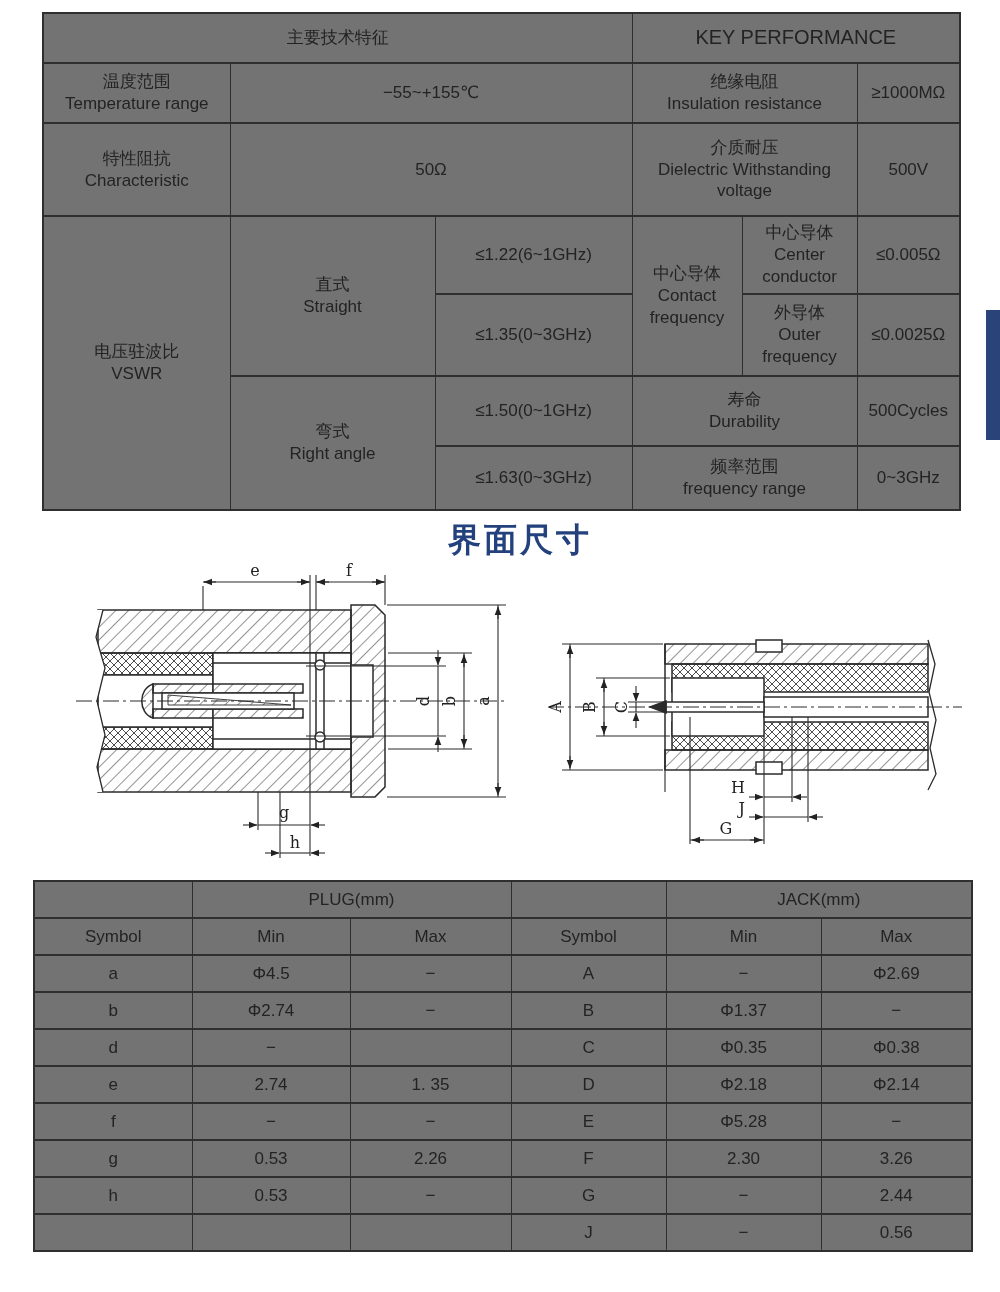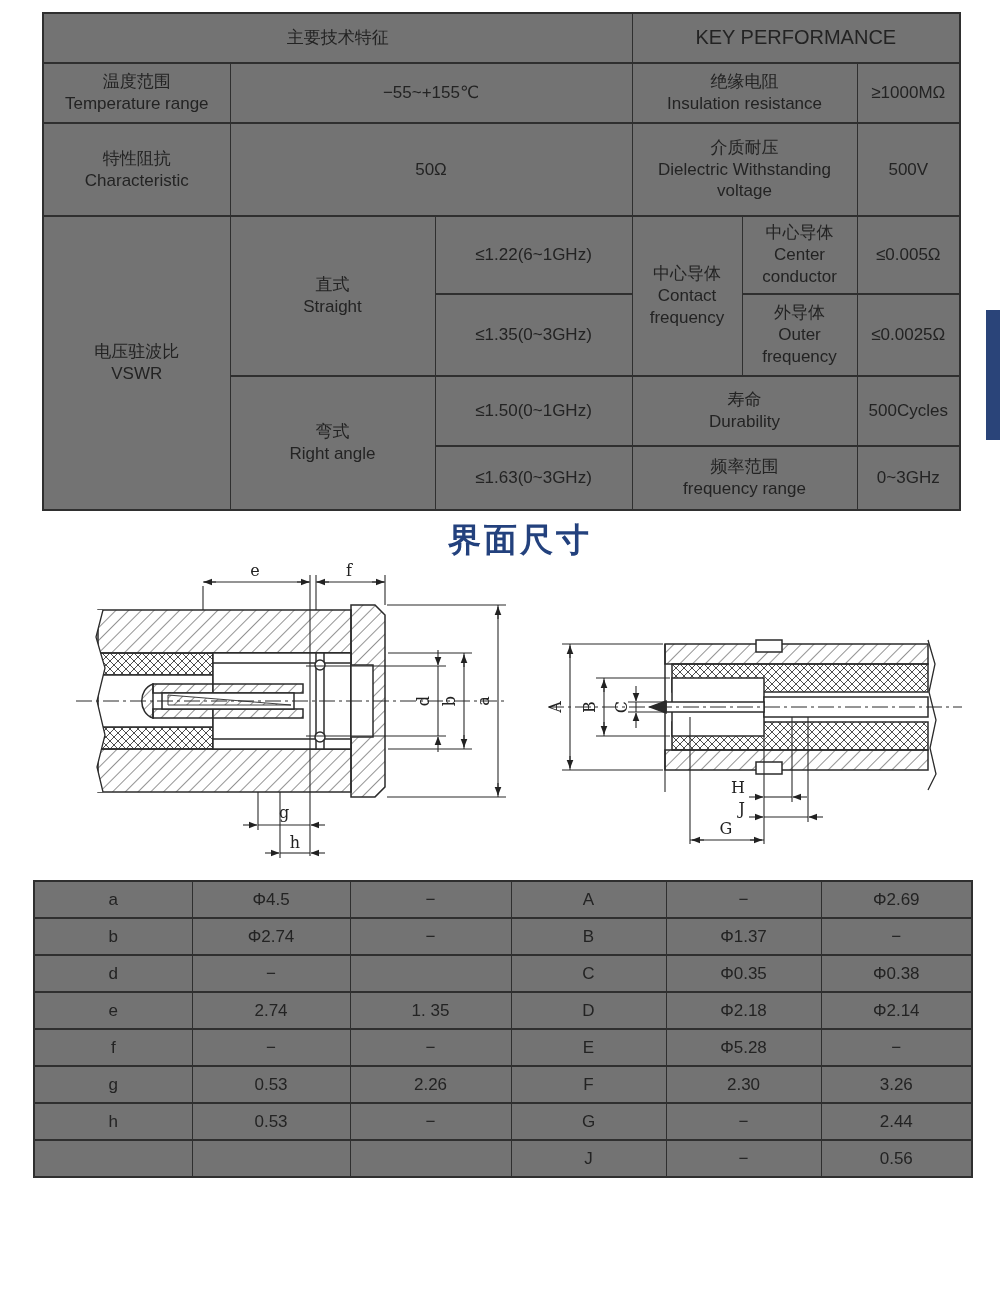--- a/index.html
+++ b/index.html
@@ -275,20 +275,34 @@
 <table class="dims">
   <colgroup>
     <col style="width:158px">
       <col style="width:158px">
       <col style="width:161px">
     <col style="width:155px">
       <col style="width:155px">
       <col style="width:151px">
   </colgroup>
   <thead>
+    <tr style="height:37px">
+      <td></td>
+      <td colspan="2">PLUG(mm)</td>
+      <td></td>
+      <td colspan="2">JACK(mm)</td>
+    </tr>
+    <tr style="height:35px">
+      <td>Symbol</td>
+      <td>Min</td>
+      <td>Max</td>
+      <td>Symbol</td>
+      <td>Min</td>
+      <td>Max</td>
+    </tr>
   </thead>
   <tbody>
       <tr>
         <td>a</td>
         <td>Φ4.5</td>
         <td>−</td>
         <td>A</td>
         <td>−</td>
         <td>Φ2.69</td>
       </tr>

